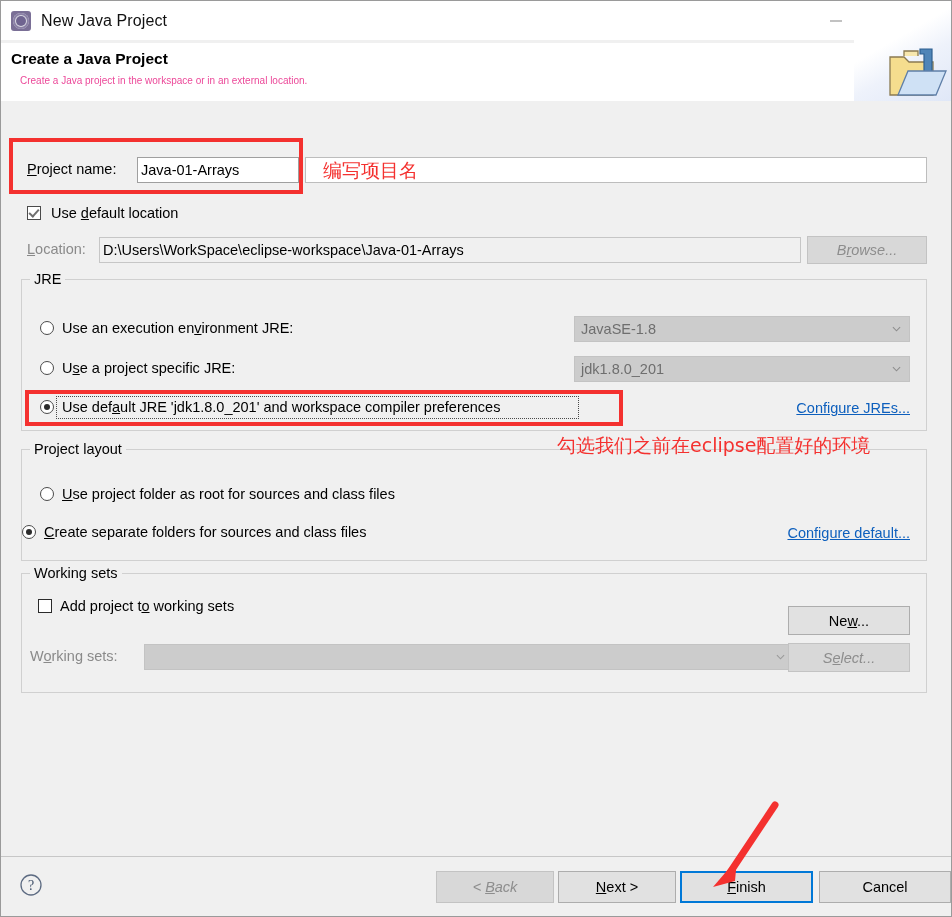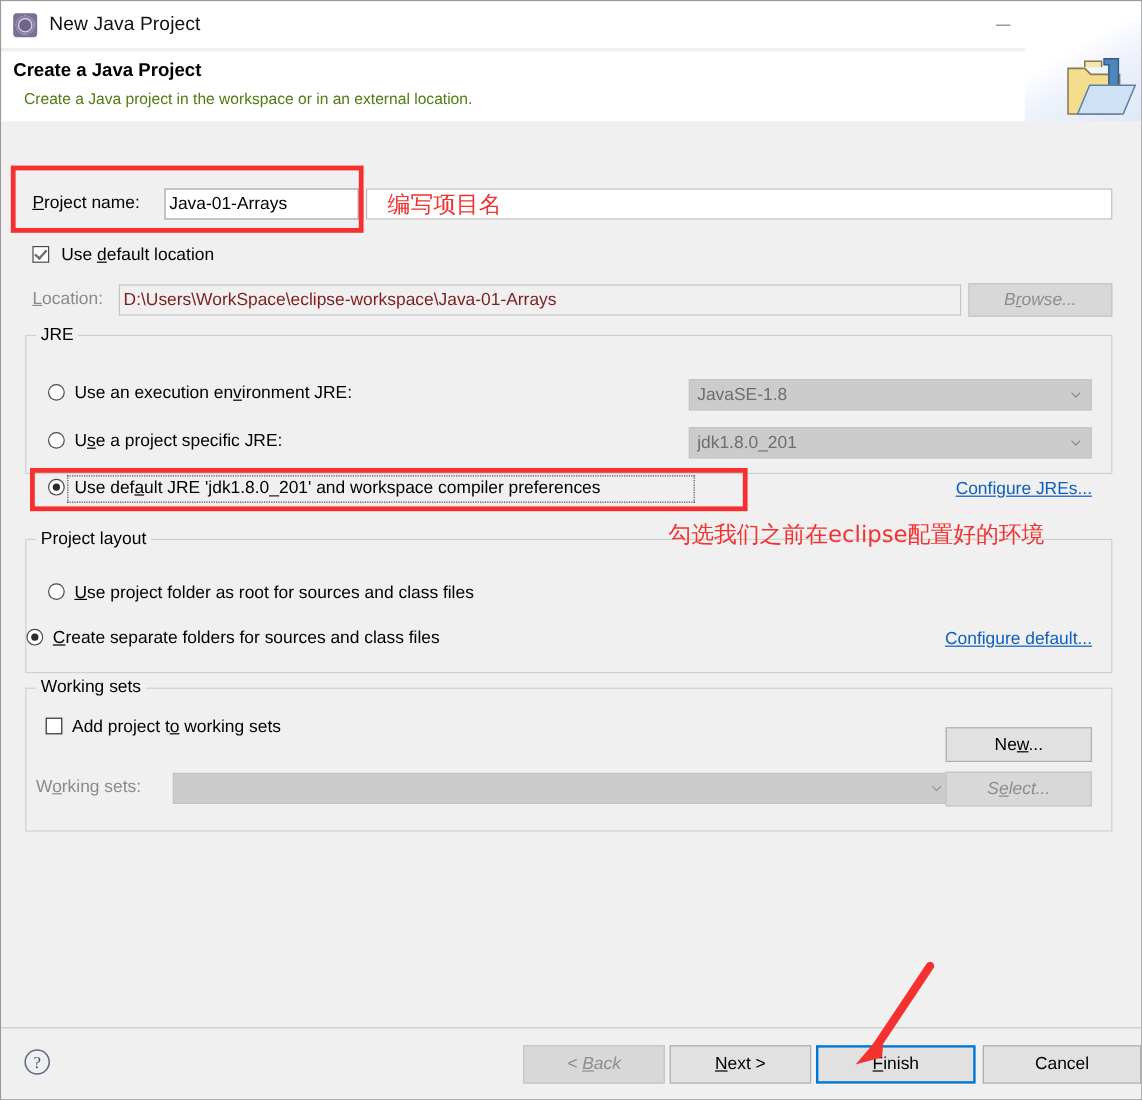--- a/index.html
+++ b/index.html
@@ -96,22 +96,22 @@
   .banner-title {
     position: absolute;
     left: 10px; top: 7px;
     font-size: 15.5px;
     font-weight: bold;
     color: #000;
   }
   .banner-sub {
     position: absolute;
     left: 19px; top: 32px;
-    font-size: 13px;
-    color: #4d7c0f;
+    font-size: 10px;
+    color: #ec4899;
   }
   .banner-art {
     position: absolute;
     right: 0; top: -39px;
     width: 97px; height: 99px;
     background: linear-gradient(150deg, #ffffff 0%, #ffffff 38%, #eef2fb 60%, #dfe7f7 100%);
     overflow: hidden;
   }
   .banner-art svg { position: absolute; right: 3px; bottom: 2px; }
 
@@ -142,21 +142,21 @@
     font-family: "Liberation Sans", sans-serif;
     font-size: 14.5px;
     color: #000;
     padding: 0 3px;
     line-height: 24px;
     outline: none;
   }
   .textinput.readonly {
     background: #f0f0f0;
     border: 1px solid #c6c6c6;
-    color: #7f1d1d;
+    color: #000000;
   }
 
   .btn {
     box-sizing: border-box;
     height: 28px;
     border: 1px solid #adadad;
     background: #e1e1e1;
     font-family: "Liberation Sans", sans-serif;
     font-size: 14.5px;
     color: #000;
@@ -353,21 +353,21 @@
     </div>
 
     <label class="fld disabled row" style="left:26px; top:140px;">
       <span class="u">L</span><span>ocation:</span>
     </label>
     <div class="textinput readonly" style="position:absolute; left:98px; top:136px; width:702px;">D:\Users\WorkSpace\eclipse-workspace\Java-01-Arrays</div>
     <div class="btn disabled" style="position:absolute; left:806px; top:135px; width:120px; height:28px;">
       <span>B<span class="u">r</span>owse...</span>
     </div>
 
-    <div class="group" style="left:20px; top:178px; width:906px; height:116px;">
+    <div class="group" style="left:20px; top:178px; width:906px; height:152px;">
       <span class="group-title">JRE</span>
 
       <div style="position:absolute; left:18px; top:40px;">
         <span class="rad"></span>
         <label class="fld" style="margin-left:4px;">
           <span>Use an execution en</span><span class="u">v</span><span>ironment JRE:</span>
         </label>
       </div>
       <div class="combo" style="left:552px; top:36px; width:336px;">
         <span>JavaSE-1.8</span>

